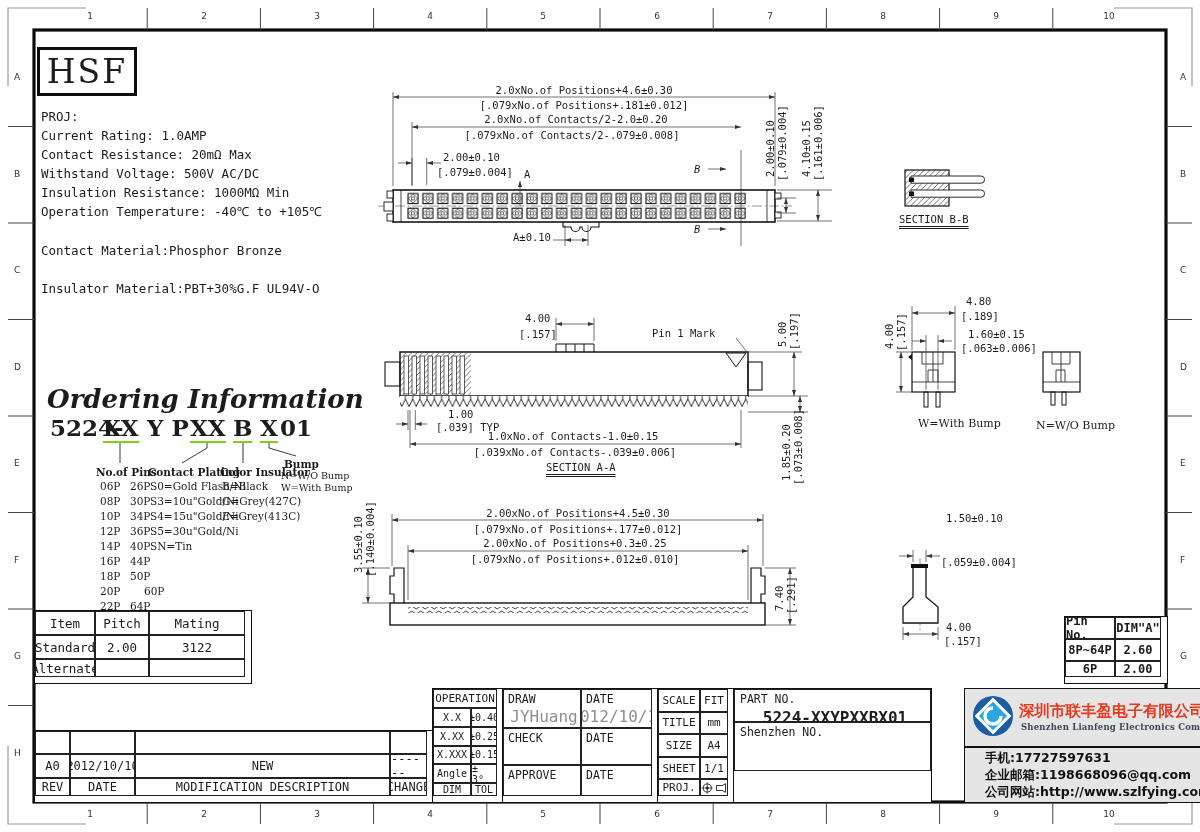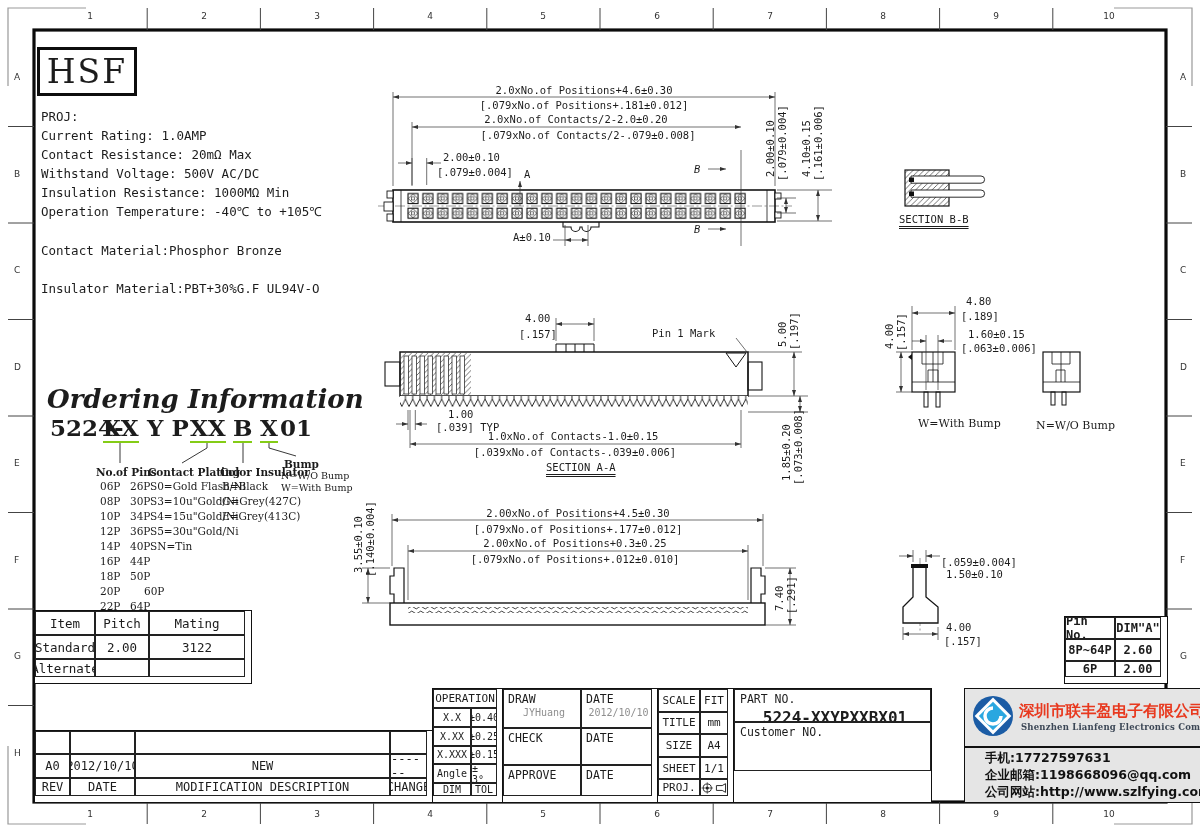--- a/index.html
+++ b/index.html
@@ -31,21 +31,21 @@
   #mating{left:34px;top:610px;width:216px;height:72px;grid-template-columns:60px 54px 96px;grid-template-rows:24px 24px 18px}
   #pintab{left:1064px;top:616px;width:102px;height:66px;grid-template-columns:50px 46px;grid-template-rows:22px 22px 16px;font-weight:600}
   #pintab>div{font-weight:600;font-size:12px}
   #rev{left:34px;top:730px;width:398px;height:71px;grid-template-columns:35px 65px 255px 37px;grid-template-rows:23px 24px 18px}
   #rev>div{font-size:12px}
   #oper{left:432px;top:688px;width:70px;height:113px;grid-template-columns:38px 26px;grid-template-rows:19px 18.8px 18.8px 18.8px 18.8px 13px}
   #oper>div{font-size:10px}
   #oper .hd{grid-column:1/3;font-size:11px}
   #appr{left:502px;top:688px;width:155px;height:113px;grid-template-columns:78px 71px;grid-template-rows:39px 37px 31px}
   #appr>div{flex-direction:column;align-items:flex-start;justify-content:flex-start;padding:2px 0 0 4px;font-size:11.5px}
-  #appr .val{color:#8f8f8f;align-self:center;padding-top:1px;font-size:10px}
+  #appr .val{color:#8f8f8f;align-self:center;padding-top:1px;font-size:16px}
   #info{left:657px;top:688px;width:76px;height:113px;grid-template-columns:42px 28px;grid-template-rows:22.6px 22.6px 22.6px 22.6px 16.6px}
   #info>div{font-size:11px}
   #part{left:733px;top:688px;width:197px;height:113px;grid-template-columns:197px;grid-template-rows:33px 49px 25px}
   #part>div{flex-direction:column;align-items:flex-start;justify-content:flex-start;padding:2px 0 0 5px;font-size:11.5px}
   #part .val{align-self:center;font-weight:600;font-size:16px;padding-top:2px}
   
   .co{position:absolute;left:964px;top:688px;width:236px;height:113px;border:1.6px solid #111;background:#e5e5e5}
   .co .top{position:absolute;left:0;top:0;width:100%;height:57px;border-bottom:2px solid #111}
   .co .cn{position:absolute;left:54px;top:12px;font:bold 15.5px "DejaVu Sans",sans-serif;color:#e8391f;white-space:nowrap}
   .co .en{position:absolute;left:56px;top:33px;font:bold 8.5px "DejaVu Serif",serif;color:#3c4756;letter-spacing:0.2px;white-space:nowrap}
@@ -267,21 +267,21 @@
 <span class="t m12" style="left:41px;top:145px">Contact Resistance: 20mΩ Max</span>
 <span class="t m12" style="left:41px;top:164px">Withstand Voltage: 500V AC/DC</span>
 <span class="t m12" style="left:41px;top:183px">Insulation Resistance: 1000MΩ Min</span>
 <span class="t m12" style="left:41px;top:202px">Operation Temperature: -40℃ to +105℃</span>
 <span class="t m12" style="left:41px;top:241px">Contact Material:Phosphor Bronze</span>
 <span class="t m12" style="left:41px;top:279px">Insulator Material:PBT+30%G.F UL94V-O</span>
 
 <span class="t m c" style="left:584px;top:84px">2.0xNo.of Positions+4.6±0.30</span>
 <span class="t m c" style="left:584px;top:99px">[.079xNo.of Positions+.181±0.012]</span>
 <span class="t m c" style="left:576px;top:113px">2.0xNo.of Contacts/2-2.0±0.20</span>
-<span class="t m c" style="left:588px;top:129px">[.079xNo.of Contacts/2-.079±0.008]</span>
+<span class="t m c" style="left:572px;top:129px">[.079xNo.of Contacts/2-.079±0.008]</span>
 <span class="t m" style="left:443px;top:151px">2.00±0.10</span>
 <span class="t m" style="left:437px;top:166px">[.079±0.004]</span>
 <span class="t m" style="left:524px;top:168px">A</span>
 <span class="t m" style="left:513px;top:231px">A±0.10</span>
 <span class="t m" style="left:694px;top:163px;font-style:italic">B</span>
 <span class="t m" style="left:694px;top:223px;font-style:italic">B</span>
 <span class="t m vt" style="left:764px;top:177px">2.00±0.10</span>
 <span class="t m vt" style="left:776px;top:181px">[.079±0.004]</span>
 <span class="t m vt" style="left:800px;top:177px">4.10±0.15</span>
 <span class="t m vt" style="left:812px;top:181px">[.161±0.006]</span>
@@ -357,21 +357,21 @@
 
 <span class="t m c" style="left:578px;top:507px">2.00xNo.of Positions+4.5±0.30</span>
 <span class="t m c" style="left:578px;top:523px">[.079xNo.of Positions+.177±0.012]</span>
 <span class="t m c" style="left:575px;top:537px">2.00xNo.of Positions+0.3±0.25</span>
 <span class="t m c" style="left:575px;top:553px">[.079xNo.of Positions+.012±0.010]</span>
 <span class="t m vt" style="left:352px;top:573px">3.55±0.10</span>
 <span class="t m vt" style="left:364px;top:577px">[.140±0.004]</span>
 <span class="t m vt" style="left:773px;top:611px">7.40</span>
 <span class="t m vt" style="left:785px;top:614px">[.291]</span>
 
-<span class="t m" style="left:946px;top:568px">1.50±0.10</span>
+<span class="t m" style="left:946px;top:512px">1.50±0.10</span>
 <span class="t m" style="left:941px;top:556px">[.059±0.004]</span>
 <span class="t m" style="left:946px;top:621px">4.00</span>
 <span class="t m" style="left:944px;top:635px">[.157]</span>
 
 <div class="grid" id="mating">
   <div>Item</div>
   <div>Pitch</div>
   <div>Mating</div>
   <div>Standard</div>
   <div>2.00</div>
@@ -461,21 +461,21 @@
     </svg>
   </div>
 </div>
 
 <div class="grid" id="part">
   <div>
         <span>PART NO.</span>
         <span class="val">5224-XXYPXXBX01</span>
       </div>
   <div>
-        <span>Customer NO.</span>
+        <span>Shenzhen NO.</span>
       </div>
 </div>
 
 <div class="co">
   <div class="top">
     <svg width="46" height="46" viewBox="0 0 46 46" style="left:6px;top:5px">
       <circle cx="22" cy="22" r="20" fill="#1b5ca5"></circle>
       <rect x="9" y="9" width="26" height="26" transform="rotate(45 22 22)" fill="#fff"></rect>
       <rect x="12" y="12" width="20" height="20" transform="rotate(45 22 22)" fill="#2aa7e0"></rect>
       <path d="M22,14 a8,8 0 1 0 8,8" stroke="#fff" stroke-width="3.5" fill="none"></path>

